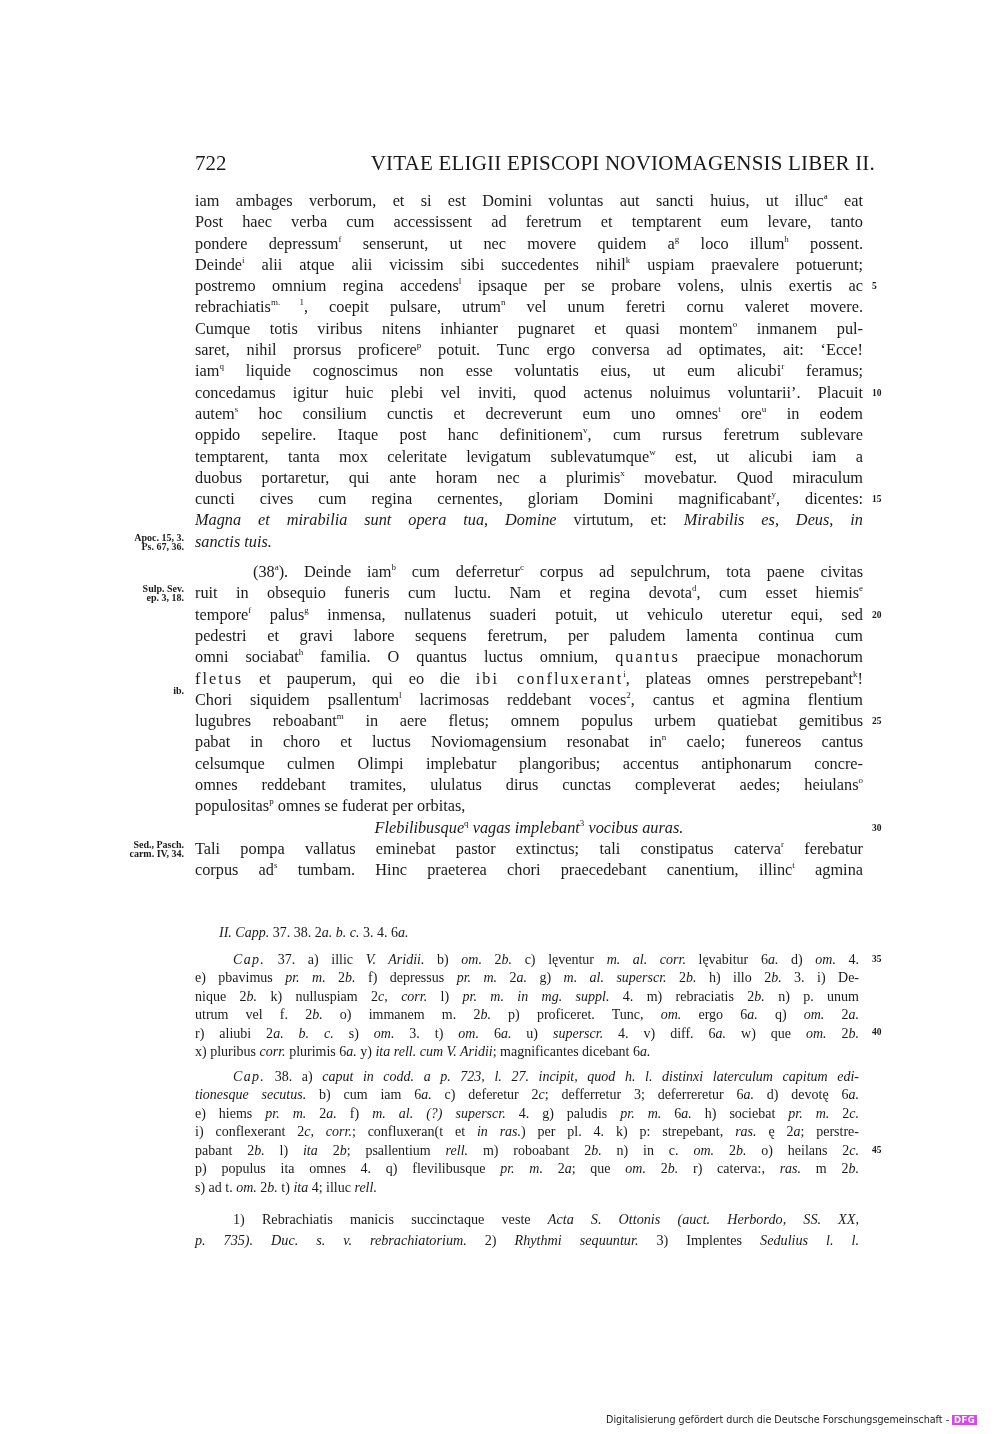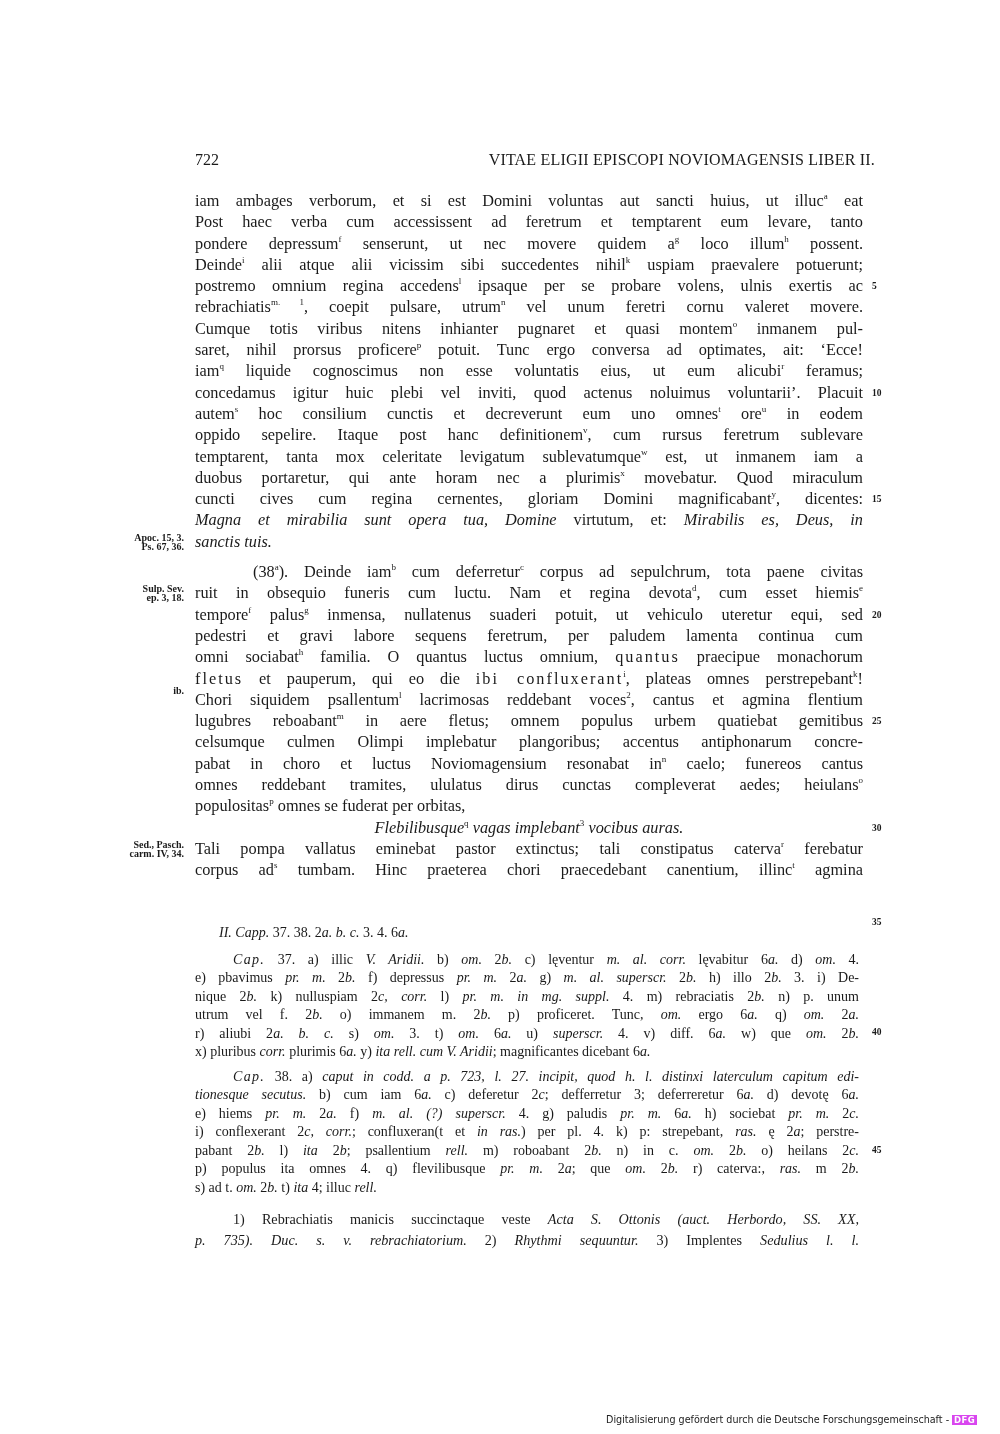--- a/index.html
+++ b/index.html
@@ -1,18 +1,18 @@
 <!DOCTYPE html>
 <html><head>
 <meta charset="utf-8">
 <style>
   html, body { margin: 0; padding: 0; background: #ffffff; }
   body { width: 1000px; height: 1434px; position: relative; overflow: hidden;
          font-family: "Liberation Serif", "DejaVu Serif", serif; color: #1a1a1a; }
-  .header { position: absolute; top: 151px; left: 195px; width: 680px; height: 20px; font-size: 16px; }
+  .header { position: absolute; top: 151px; left: 195px; width: 680px; height: 20px; font-size: 21px; }
   .page-num { position: absolute; left: 0; top: 0; }
   .running-title { position: absolute; left: 0; right: 0; text-align: right; letter-spacing: 0.2px; }
 
   .body-text { position: absolute; left: 195px; top: 190px; width: 668px; font-size: 16.3px; line-height: 21.3px; text-align: justify; }
   .line { display: block; height: 21.3px; white-space: nowrap; text-align-last: justify; text-align: justify; }
   .line.last { text-align-last: left; }
   .line.indent { padding-left: 58px; }
   .line.center { text-align: center; text-align-last: center; }
   .line.gap { margin-top: 9px; }
   .it { font-style: italic; }
@@ -51,35 +51,35 @@
     <span class="line"><span>pondere depressum</span><sup>f</sup><span> senserunt, ut nec movere quidem a</span><sup>g</sup><span> loco illum</span><sup>h</sup><span> possent.</span></span>
     <span class="line"><span>Deinde</span><sup>i</sup><span> alii atque alii vicissim sibi succedentes nihil</span><sup>k</sup><span> uspiam praevalere potuerunt;</span></span>
     <span class="line"><span>postremo omnium regina accedens</span><sup>l</sup><span> ipsaque per se probare volens, ulnis exertis ac</span></span>
     <span class="line"><span>rebrachiatis</span><sup>m. 1</sup><span>, coepit pulsare, utrum</span><sup>n</sup><span> vel unum feretri cornu valeret movere.</span></span>
     <span class="line"><span>Cumque totis viribus nitens inhianter pugnaret et quasi montem</span><sup>o</sup><span> inmanem pul-</span></span>
     <span class="line"><span>saret, nihil prorsus proficere</span><sup>p</sup><span> potuit. Tunc ergo conversa ad optimates, ait: ‘Ecce!</span></span>
     <span class="line"><span>iam</span><sup>q</sup><span> liquide cognoscimus non esse voluntatis eius, ut eum alicubi</span><sup>r</sup><span> feramus;</span></span>
     <span class="line"><span>concedamus igitur huic plebi vel inviti, quod actenus noluimus voluntarii’. Placuit</span></span>
     <span class="line"><span>autem</span><sup>s</sup><span> hoc consilium cunctis et decreverunt eum uno omnes</span><sup>t</sup><span> ore</span><sup>u</sup><span> in eodem</span></span>
     <span class="line"><span>oppido sepelire. Itaque post hanc definitionem</span><sup>v</sup><span>, cum rursus feretrum sublevare</span></span>
-    <span class="line"><span>temptarent, tanta mox celeritate levigatum sublevatumque</span><sup>w</sup><span> est, ut inmanem iam a</span></span>
+    <span class="line"><span>temptarent, tanta mox celeritate levigatum sublevatumque</span><sup>w</sup><span> est, ut alicubi iam a</span></span>
     <span class="line"><span>duobus portaretur, qui ante horam nec a plurimis</span><sup>x</sup><span> movebatur. Quod miraculum</span></span>
     <span class="line"><span>cuncti cives cum regina cernentes, gloriam Domini magnificabant</span><sup>y</sup><span>, dicentes:</span></span>
     <span class="line"><span class="it">Magna et mirabilia sunt opera tua, Domine</span><span> virtutum, et: </span><span class="it">Mirabilis es, Deus, in</span></span>
     <span class="line last"><span class="it">sanctis tuis.</span></span>
     <span class="line indent gap"><span>(38</span><sup>a</sup><span>). Deinde iam</span><sup>b</sup><span> cum deferretur</span><sup>c</sup><span> corpus ad sepulchrum, tota paene civitas</span></span>
     <span class="line"><span>ruit in obsequio funeris cum luctu. Nam et regina devota</span><sup>d</sup><span>, cum esset hiemis</span><sup>e</sup></span>
     <span class="line"><span>tempore</span><sup>f</sup><span> palus</span><sup>g</sup><span> inmensa, nullatenus suaderi potuit, ut vehiculo uteretur equi, sed</span></span>
     <span class="line"><span>pedestri et gravi labore sequens feretrum, per paludem lamenta continua cum</span></span>
     <span class="line"><span>omni sociabat</span><sup>h</sup><span> familia. O quantus luctus omnium, </span><span class="spaced">quantus</span><span> praecipue monachorum</span></span>
     <span class="line"><span class="spaced">fletus</span><span> et pauperum, qui eo die </span><span class="spaced">ibi confluxerant</span><sup>i</sup><span>, plateas omnes perstrepebant</span><sup>k</sup><span>!</span></span>
     <span class="line"><span>Chori siquidem psallentum</span><sup>l</sup><span> lacrimosas reddebant voces</span><sup>2</sup><span>, cantus et agmina flentium</span></span>
     <span class="line"><span>lugubres reboabant</span><sup>m</sup><span> in aere fletus; omnem populus urbem quatiebat gemitibus</span></span>
+    <span class="line"><span>pabat in choro et luctus Noviomagensium resonabat in</span><sup>n</sup><span> caelo; funereos cantus</span></span>
     <span class="line"><span>celsumque culmen Olimpi implebatur plangoribus; accentus antiphonarum concre-</span></span>
-    <span class="line"><span>pabat in choro et luctus Noviomagensium resonabat in</span><sup>n</sup><span> caelo; funereos cantus</span></span>
     <span class="line"><span>omnes reddebant tramites, ululatus dirus cunctas compleverat aedes; heiulans</span><sup>o</sup></span>
     <span class="line last"><span>populositas</span><sup>p</sup><span> omnes se fuderat per orbitas,</span></span>
     <span class="line center"><span class="it">Flebilibusque</span><sup>q</sup><span class="it"> vagas implebant</span><sup>3</sup><span class="it"> vocibus auras.</span></span>
     <span class="line"><span>Tali pompa vallatus eminebat pastor extinctus; tali constipatus caterva</span><sup>r</sup><span> ferebatur</span></span>
     <span class="line"><span>corpus ad</span><sup>s</sup><span> tumbam. Hinc praeterea chori praecedebant canentium, illinc</span><sup>t</sup><span> agmina</span></span>
   </div>
 <div id="body-aux">
     <span class="linenum" style="top: 281.2px;">5</span>
     <span class="linenum" style="top: 387.7px;">10</span>
     <span class="linenum" style="top: 494.2px;">15</span>
@@ -94,21 +94,21 @@
     <span class="linenum" style="top: 609.7px;">20</span>
     <div class="margin-note" style="top: 669.6px; margin-top: 16px;">
       <div>ib.</div>
     </div>
     <span class="linenum" style="top: 716.2px;">25</span>
     <span class="linenum" style="top: 822.7px;">30</span>
     <div class="margin-note" style="top: 840px;">
       <div>Sed., Pasch.</div>
       <div>carm. IV, 34.</div>
     </div>
-    <span class="linenum" style="top: 917px;">35</span>
+    <span class="linenum" style="top: 954px;">35</span>
     <span class="linenum" style="top: 1027px;">40</span>
     <span class="linenum" style="top: 1145px;">45</span>
   </div>
 
 <div class="apparatus" id="apparatus">
   <div class="app-head" id="app-head"><span class="it">II. Capp.</span><span> 37. 38. 2</span><span class="it">a. b. c.</span><span> 3. 4. 6</span><span class="it">a.</span></div>
 <div class="app-block">
       <span class="app-line indent"><span class="it spaced-sm">Cap.</span><span> 37. a) illic </span><span class="it">V. Aridii.</span><span>   b) </span><span class="it">om.</span><span> 2</span><span class="it">b.</span><span>   c) lęventur </span><span class="it">m. al. corr.</span><span> lęvabitur 6</span><span class="it">a.</span><span>   d) </span><span class="it">om.</span><span> 4.</span></span>
       <span class="app-line"><span>e) pbavimus </span><span class="it">pr. m.</span><span> 2</span><span class="it">b.</span><span>   f) depressus </span><span class="it">pr. m.</span><span> 2</span><span class="it">a.</span><span>   g) </span><span class="it">m. al. superscr.</span><span> 2</span><span class="it">b.</span><span>   h) illo 2</span><span class="it">b.</span><span> 3.   i) De-</span></span>
       <span class="app-line"><span>nique 2</span><span class="it">b.</span><span>   k) nulluspiam 2</span><span class="it">c, corr.</span><span>   l) </span><span class="it">pr. m. in mg. suppl.</span><span> 4.   m) rebraciatis 2</span><span class="it">b.</span><span>   n) p. unum</span></span>

